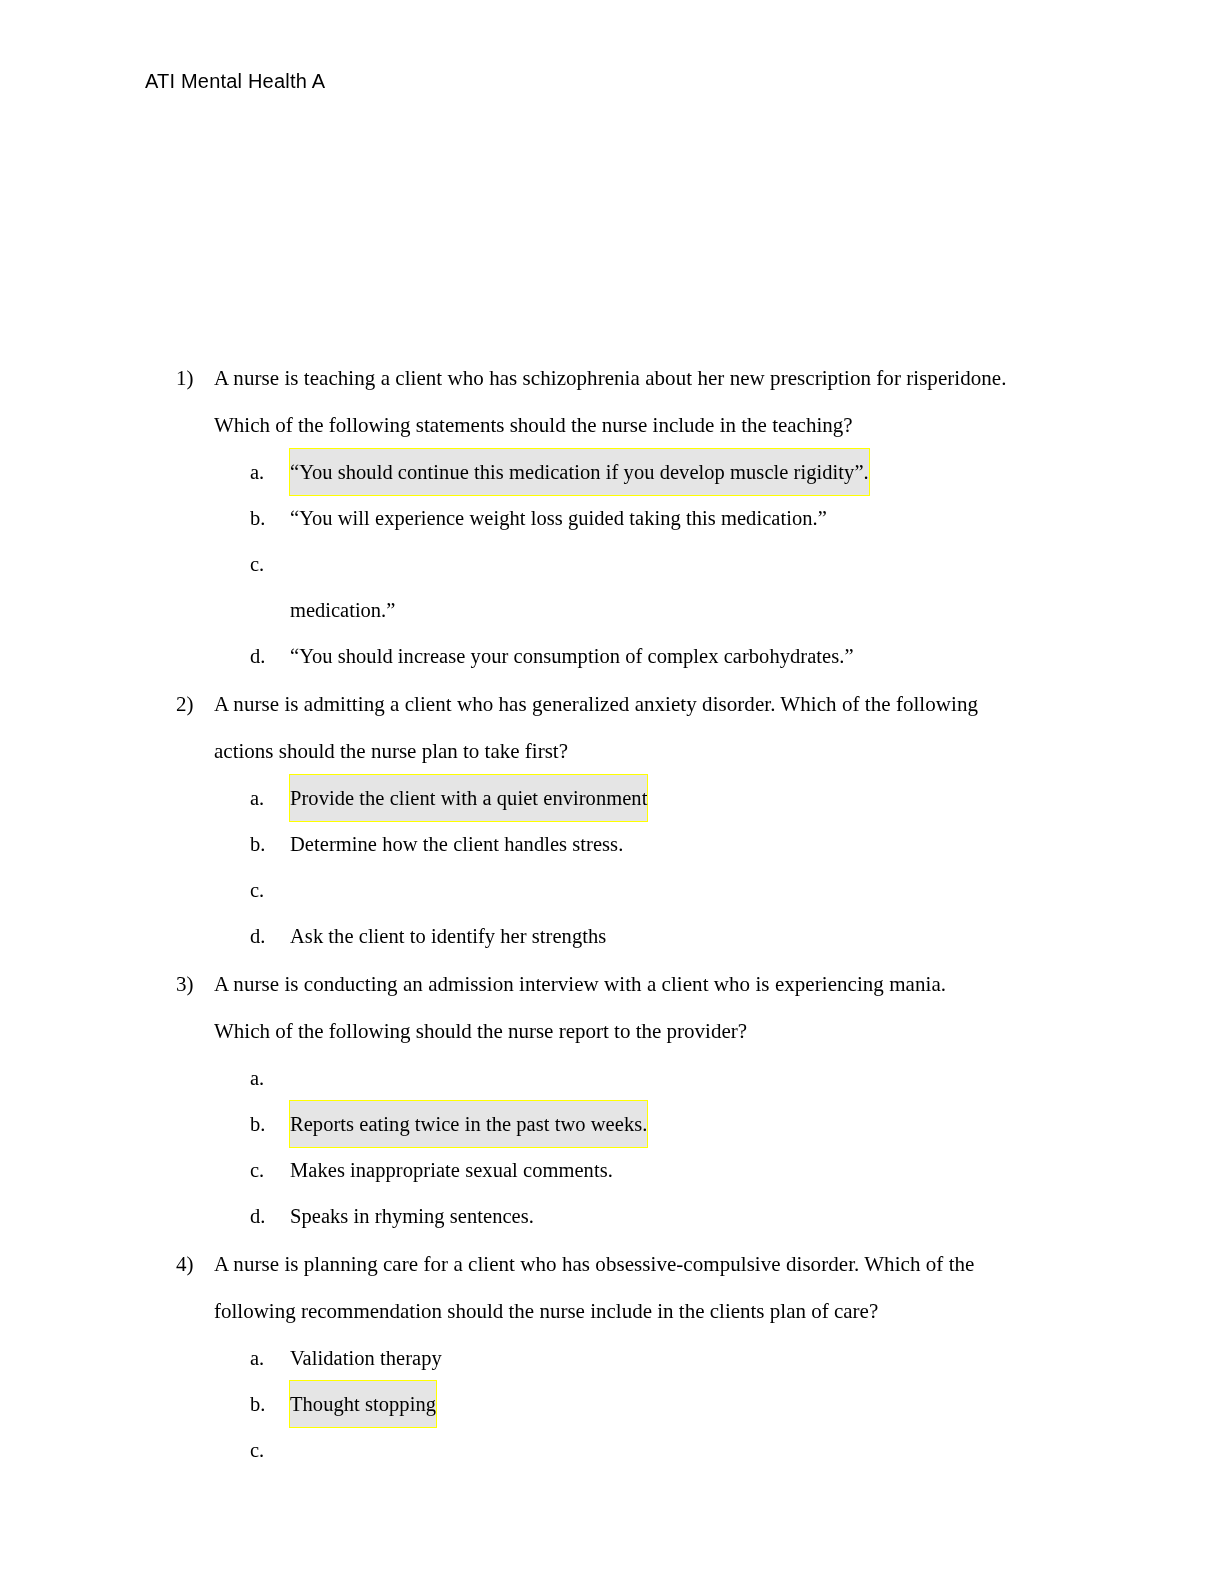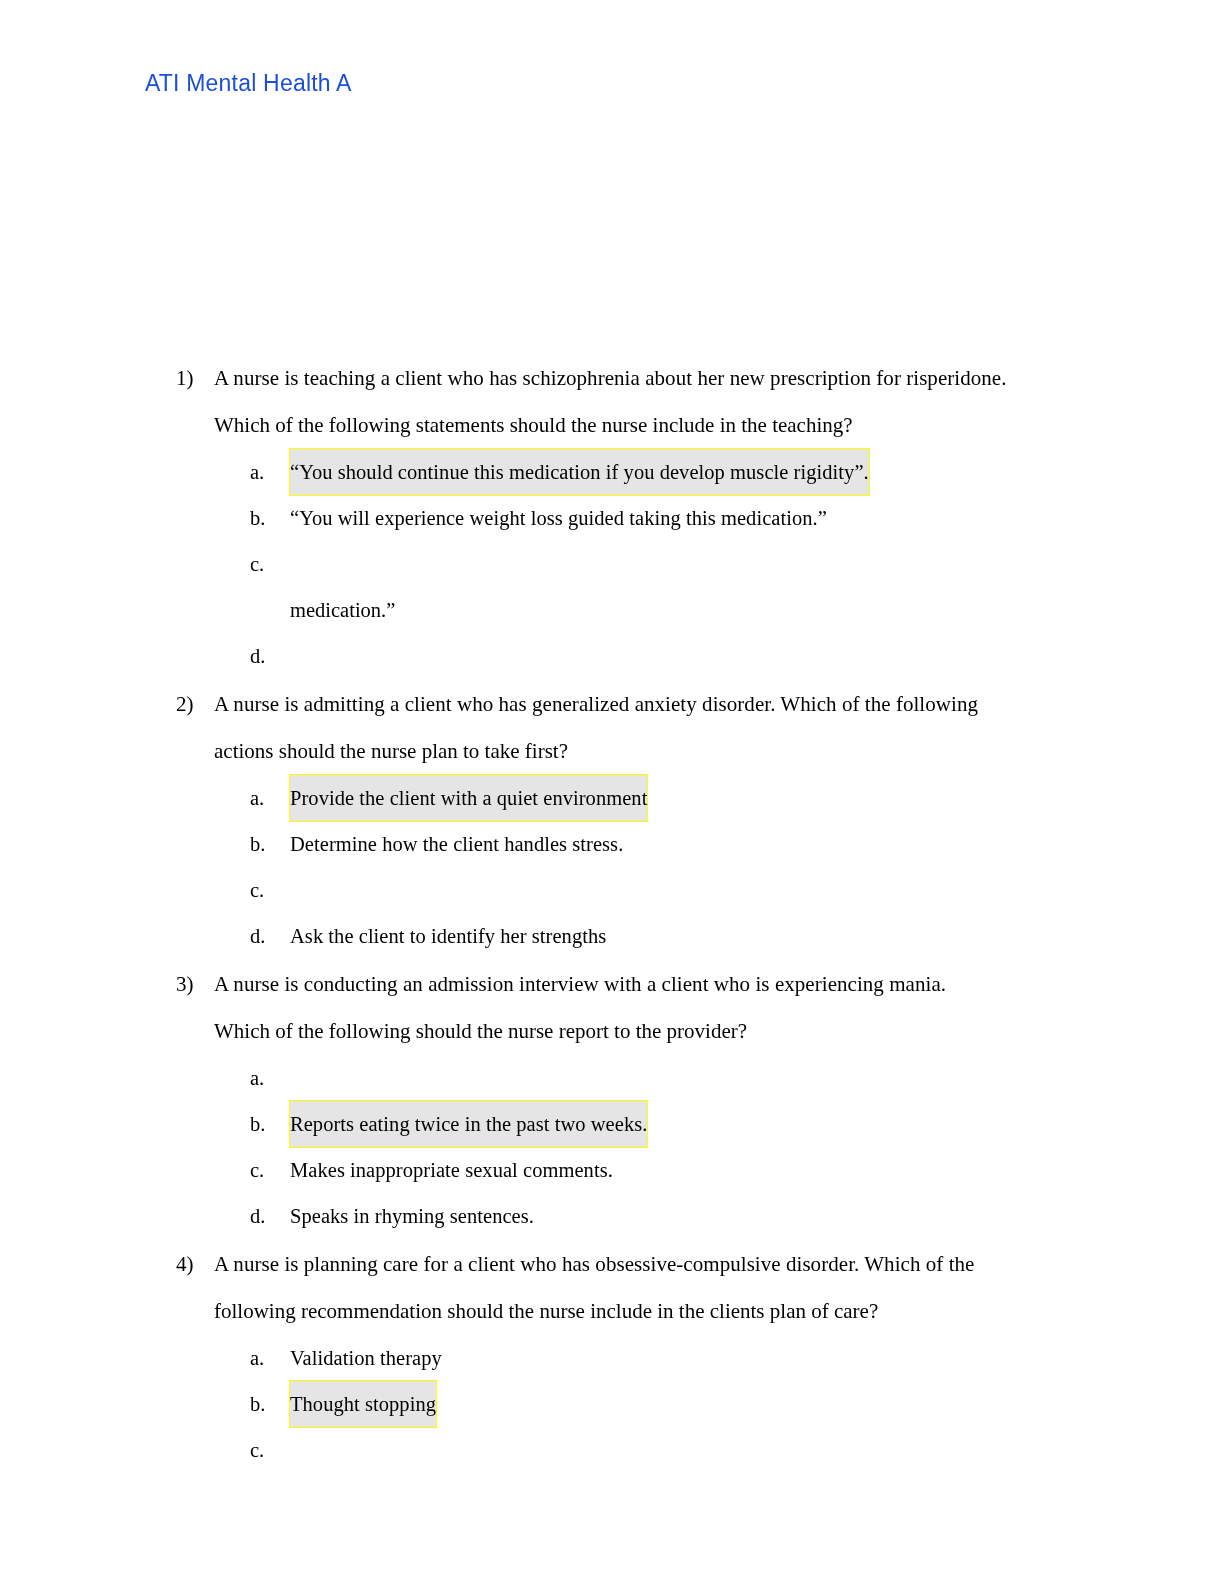--- a/index.html
+++ b/index.html
@@ -19,23 +19,23 @@
     position: relative;
     width: 1224px;
     height: 1584px;
     background: #ffffff;
   }
   .header {
     position: absolute;
     left: 145px;
     top: 70px;
     font-family: "Liberation Sans", sans-serif;
-    font-size: 23px;
+    font-size: 20px;
     letter-spacing: 0.2px;
-    color: #1d4ed8;
+    color: #000000;
   }
   .content {
     position: absolute;
     left: 170px;
     top: 355px;
     width: 900px;
   }
   .q-block {
     margin-bottom: 2px;
   }
@@ -113,20 +113,21 @@
         <div class="ans-line">
           <div class="ans-letter">b.</div>
           <div class="ans-text">“You will experience weight loss guided taking this medication.”</div>
         </div>
         <div class="ans-line">
           <div class="ans-letter">c.</div>
         </div>
         <div class="ans-cont">medication.”</div>
         <div class="ans-line">
           <div class="ans-letter">d.</div>
+          <div class="ans-text">“You should increase your consumption of complex carbohydrates.”</div>
         </div>
       </div>
     </div>
 
     <div class="q-block">
       <div class="q-line">
         <div class="q-num">2)</div>
         <div class="q-text">A nurse is admitting a client who has generalized anxiety disorder. Which of the following</div>
       </div>
       <div class="q-cont">actions should the nurse plan to take first?</div>

